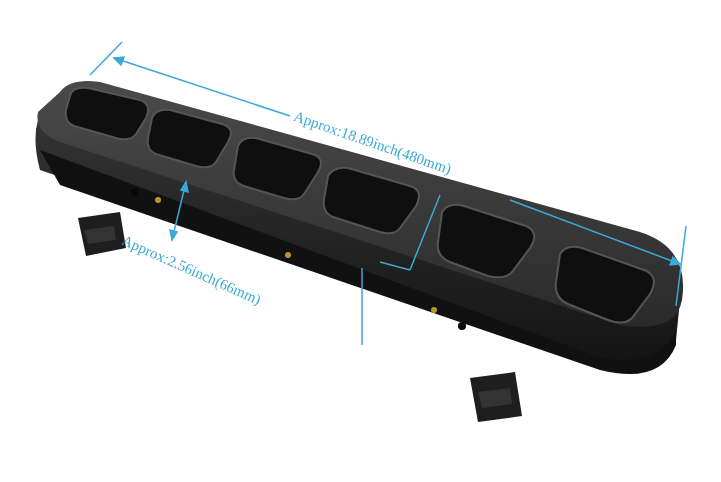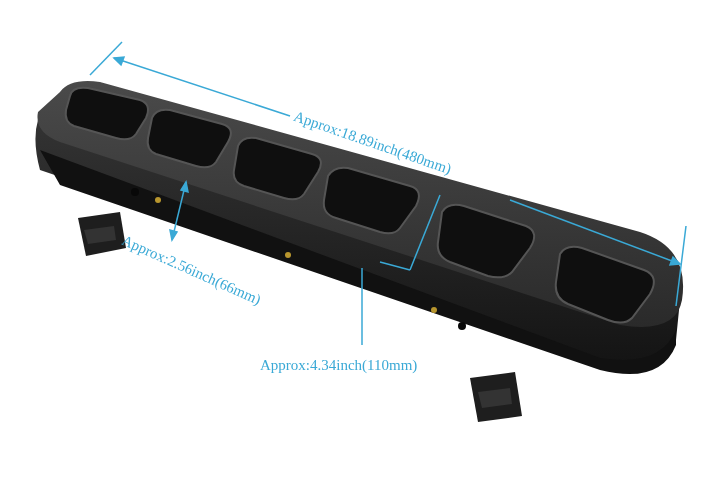--- a/index.html
+++ b/index.html
@@ -65,14 +65,13 @@
       <path d="M186,182 L188,192 L181,190 Z"></path>
       <path d="M172,240 L170,230 L177,232 Z"></path>
       <line x1="362" y1="268" x2="362" y2="345"></line>
       <line x1="380" y1="262" x2="410" y2="270"></line>
       <line x1="410" y1="270" x2="440" y2="195"></line>
     </g>
   </svg>
 
   <div class="dim-label" style="left:297px;top:108px;transform:rotate(19deg);">Approx:18.89inch(480mm)</div>
   <div class="dim-label" style="left:126px;top:232px;transform:rotate(24deg);">Approx:2.56inch(66mm)</div>
-  <div class="dim-label" style="left:260px;top:357px;">Approx:4.34inch(110mm)</div>
 </div>
 
 </body></html>

